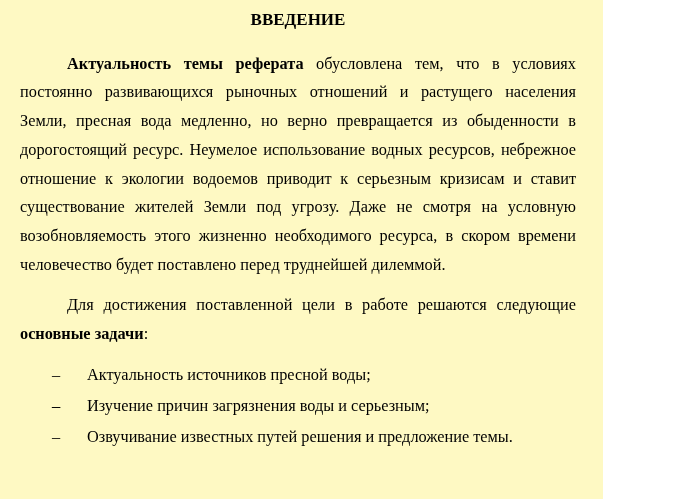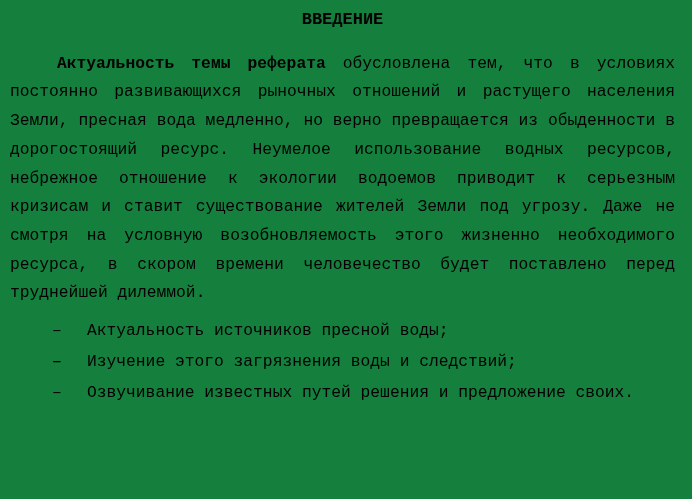--- a/index.html
+++ b/index.html
@@ -2,40 +2,40 @@
 <html><head>
 <meta charset="utf-8">
 <style>
   html, body {
     margin: 0;
     padding: 0;
     background: #ffffff;
   }
   .page {
     position: relative;
-    width: 692px;
+    width: 603px;
     height: 499px;
     box-sizing: border-box;
     padding: 6px 15px 0 8px;
-    background: #15803d;
+    background: #fef9c3;
     color: #000000;
-    font-family: Liberation Mono, monospace;
+    font-family: Liberation Serif, serif;
     font-size: 16.3px;
     line-height: 28.7px;
     overflow: hidden;
   }
   .doc-title {
     margin: 0 0 15px 0;
     font-size: 17px;
     font-weight: bold;
     text-align: center;
     line-height: 28.7px;
   }
   .para {
-    margin: 2px;
+    margin: 12px;
     text-align: justify;
     text-indent: 47px;
   }
   .para b {
     font-weight: bold;
   }
   .task-list {
     list-style: none;
     margin: 9px 0 0 0;
     padding: 0;
@@ -55,32 +55,33 @@
 </head>
 <body>
 
 <div class="page">
 
   <h1 class="doc-title">ВВЕДЕНИЕ</h1>
 
   <p class="para"><b>Актуальность темы реферата</b><span> обусловлена тем, что в условиях постоянно развивающихся рыночных отношений и растущего населения Земли, пресная вода медленно, но верно превращается из обыденности в дорогостоящий ресурс. Неумелое использование водных ресурсов, небрежное отношение к экологии водоемов приводит к серьезным кризисам и ставит существование жителей Земли под угрозу. Даже не смотря на условную возобновляемость этого жизненно необходимого ресурса, в скором времени человечество будет поставлено перед труднейшей дилеммой.</span></p>
 
 
+  <p class="para"><span>Для достижения поставленной цели в работе решаются следующие </span><b>основные задачи</b><span>:</span></p>
 
   <ul class="task-list">
     <li class="task-item">
       <span class="marker">–</span>
       <span class="item-text">Актуальность источников пресной воды;</span>
     </li>
     <li class="task-item">
       <span class="marker">–</span>
     </li>
     <li class="task-item">
       <span class="marker">–</span>
-      <span class="item-text">Изучение этого загрязнения воды и следствий;</span>
+      <span class="item-text">Изучение причин загрязнения воды и серьезным;</span>
     </li>
     <li class="task-item">
       <span class="marker">–</span>
-      <span class="item-text">Озвучивание известных путей решения и предложение своих.</span>
+      <span class="item-text">Озвучивание известных путей решения и предложение темы.</span>
     </li>
   </ul>
 
 </div>
 
 </body></html>

